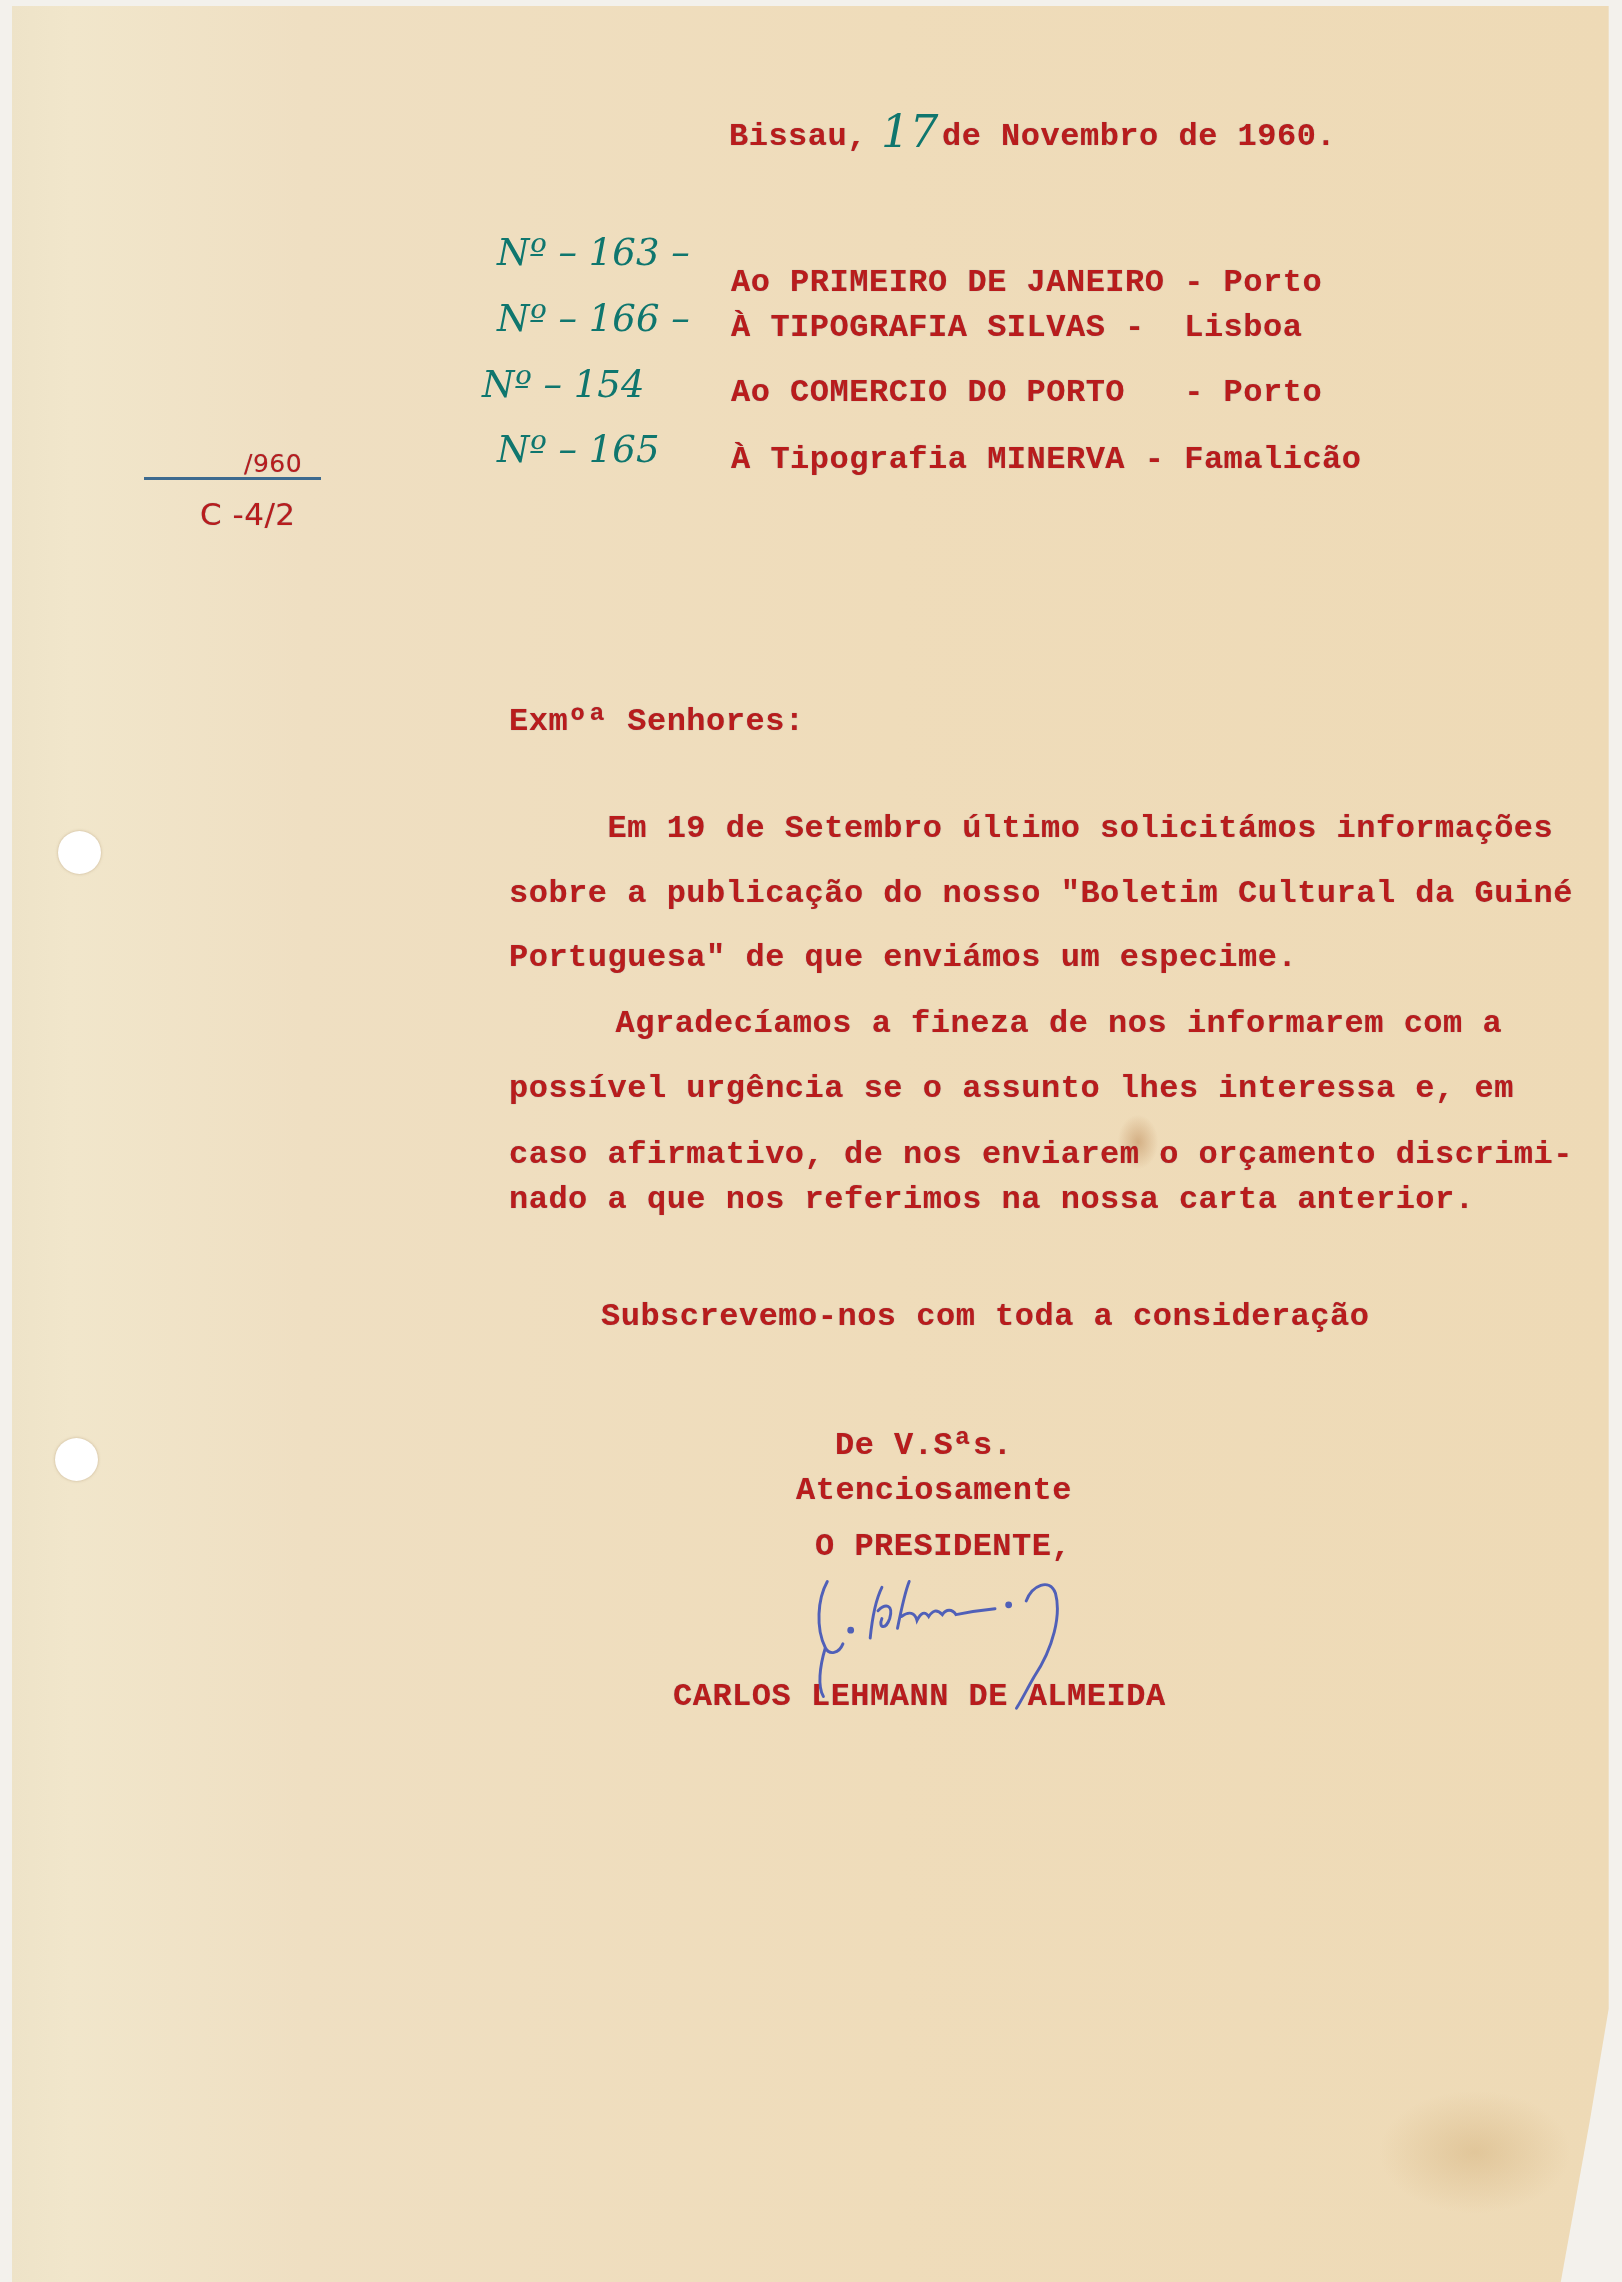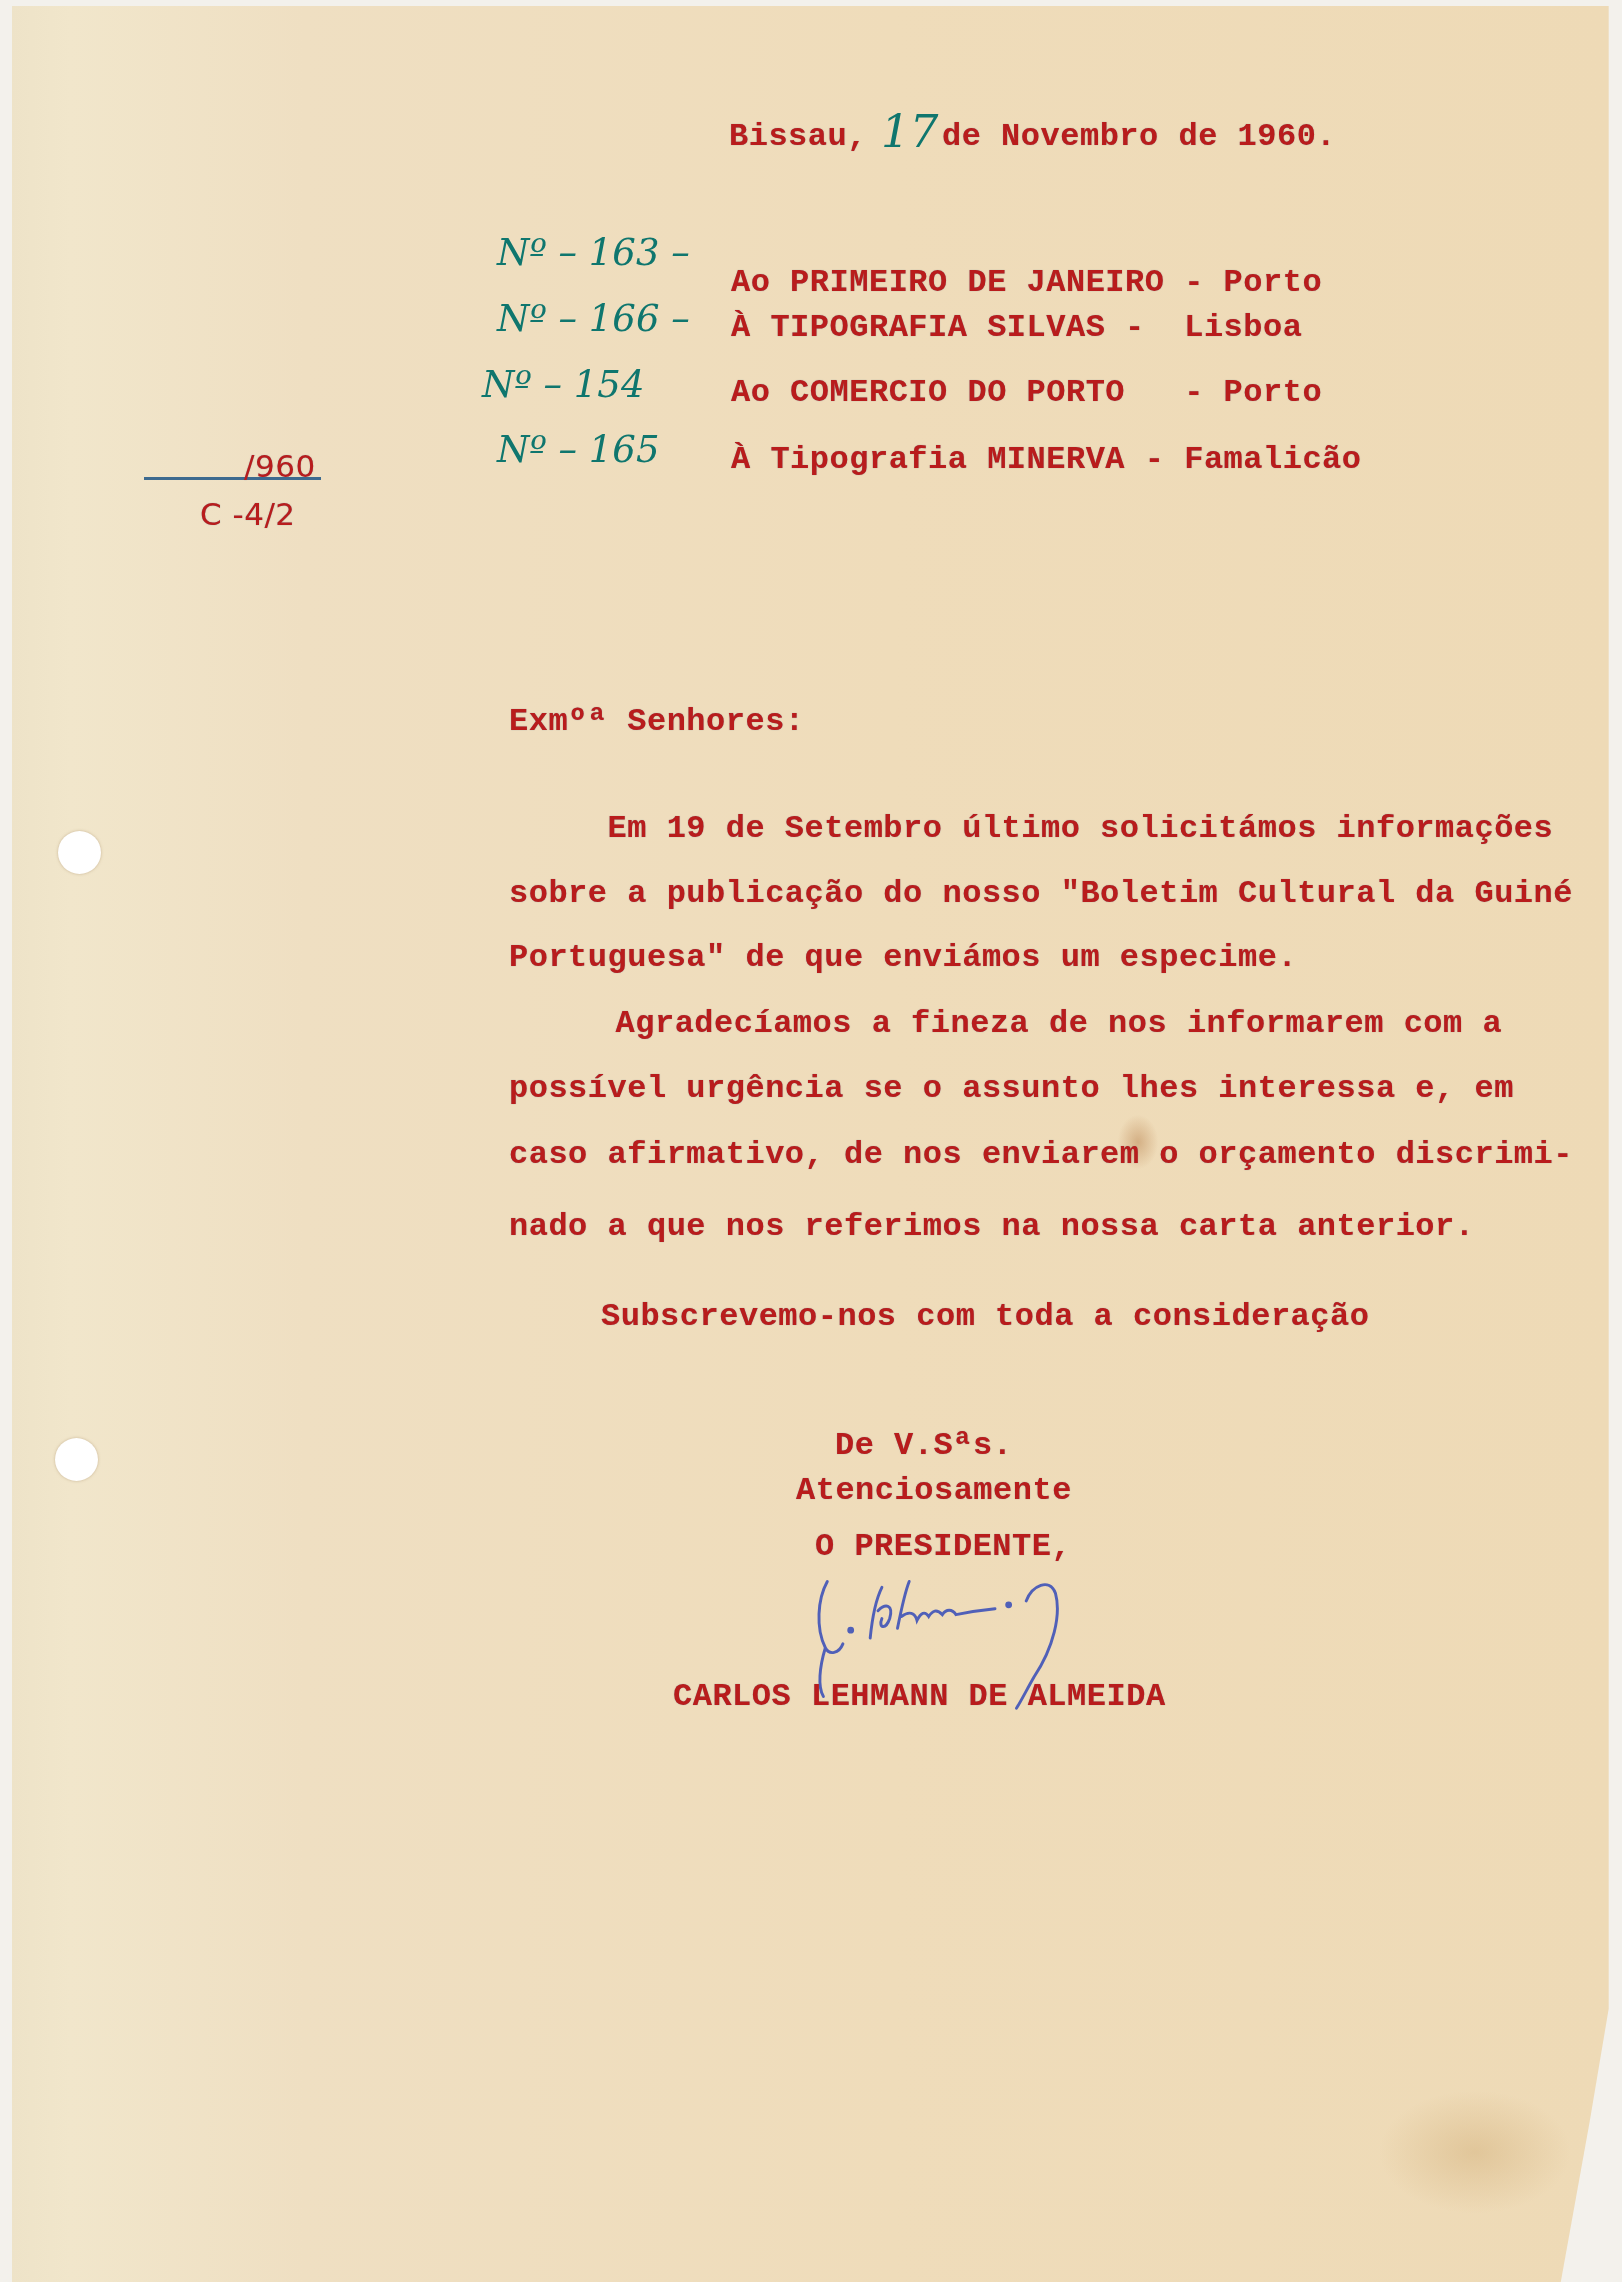--- a/index.html
+++ b/index.html
@@ -52,32 +52,32 @@
 <div class="hand" style="left:497px; top:300px;">Nº – 166 –</div>
 <div class="type" style="left:731px; top:312px;">À TIPOGRAFIA SILVAS -  Lisboa</div>
 
 <div class="hand" style="left:482px; top:366px;">Nº – 154</div>
 <div class="type" style="left:731px; top:377px;">Ao COMERCIO DO PORTO   - Porto</div>
 
 <div class="hand" style="left:497px; top:431px;">Nº – 165</div>
 <div class="type" style="left:731px; top:444px;">À Tipografia MINERVA - Famalicão</div>
 
 <div class="ref-line"></div>
-<div class="type" style="left:244px; top:451px; font-weight:normal; font-family:'DejaVu Sans', sans-serif; font-size:31px;">/960</div>
+<div class="type" style="left:244px; top:451px; font-weight:normal; font-family:'DejaVu Sans', sans-serif; font-size:25px;">/960</div>
 <div class="type" style="left:200px; top:499px; font-weight:normal; font-family:'DejaVu Sans', sans-serif; font-size:31px;">C -4/2</div>
 
 <div class="type" style="left:509px; top:706px;">Exmºª Senhores:</div>
 
 <div class="type" style="left:509px; top:813px;">     Em 19 de Setembro último solicitámos informações</div>
 <div class="type" style="left:509px; top:878px;">sobre a publicação do nosso "Boletim Cultural da Guiné</div>
 <div class="type" style="left:509px; top:942px;">Portuguesa" de que enviámos um especime.</div>
 <div class="type" style="left:517px; top:1008px;">     Agradecíamos a fineza de nos informarem com a</div>
 <div class="type" style="left:509px; top:1073px;">possível urgência se o assunto lhes interessa e, em</div>
 <div class="type" style="left:509px; top:1139px;">caso afirmativo, de nos enviarem o orçamento discrimi-</div>
-<div class="type" style="left:509px; top:1211px;">nado a que nos referimos na nossa carta anterior.</div>
+<div class="type" style="left:509px; top:1184px;">nado a que nos referimos na nossa carta anterior.</div>
 
 <div class="type" style="left:601px; top:1301px;">Subscrevemo-nos com toda a consideração</div>
 
 <div class="type" style="left:835px; top:1430px;">De V.Sªs.</div>
 <div class="type" style="left:796px; top:1475px;">Atenciosamente</div>
 <div class="type" style="left:815px; top:1531px;">O PRESIDENTE,</div>
 
 <svg class="sig" width="468" height="156" viewBox="0 0 480 160">
   <g fill="none" stroke="#5060b8" stroke-width="3" stroke-linecap="round">
     <path d="M28 22 C18 40 16 70 26 90 C30 98 40 96 44 86 M26 90 C20 110 18 130 24 140"></path>

